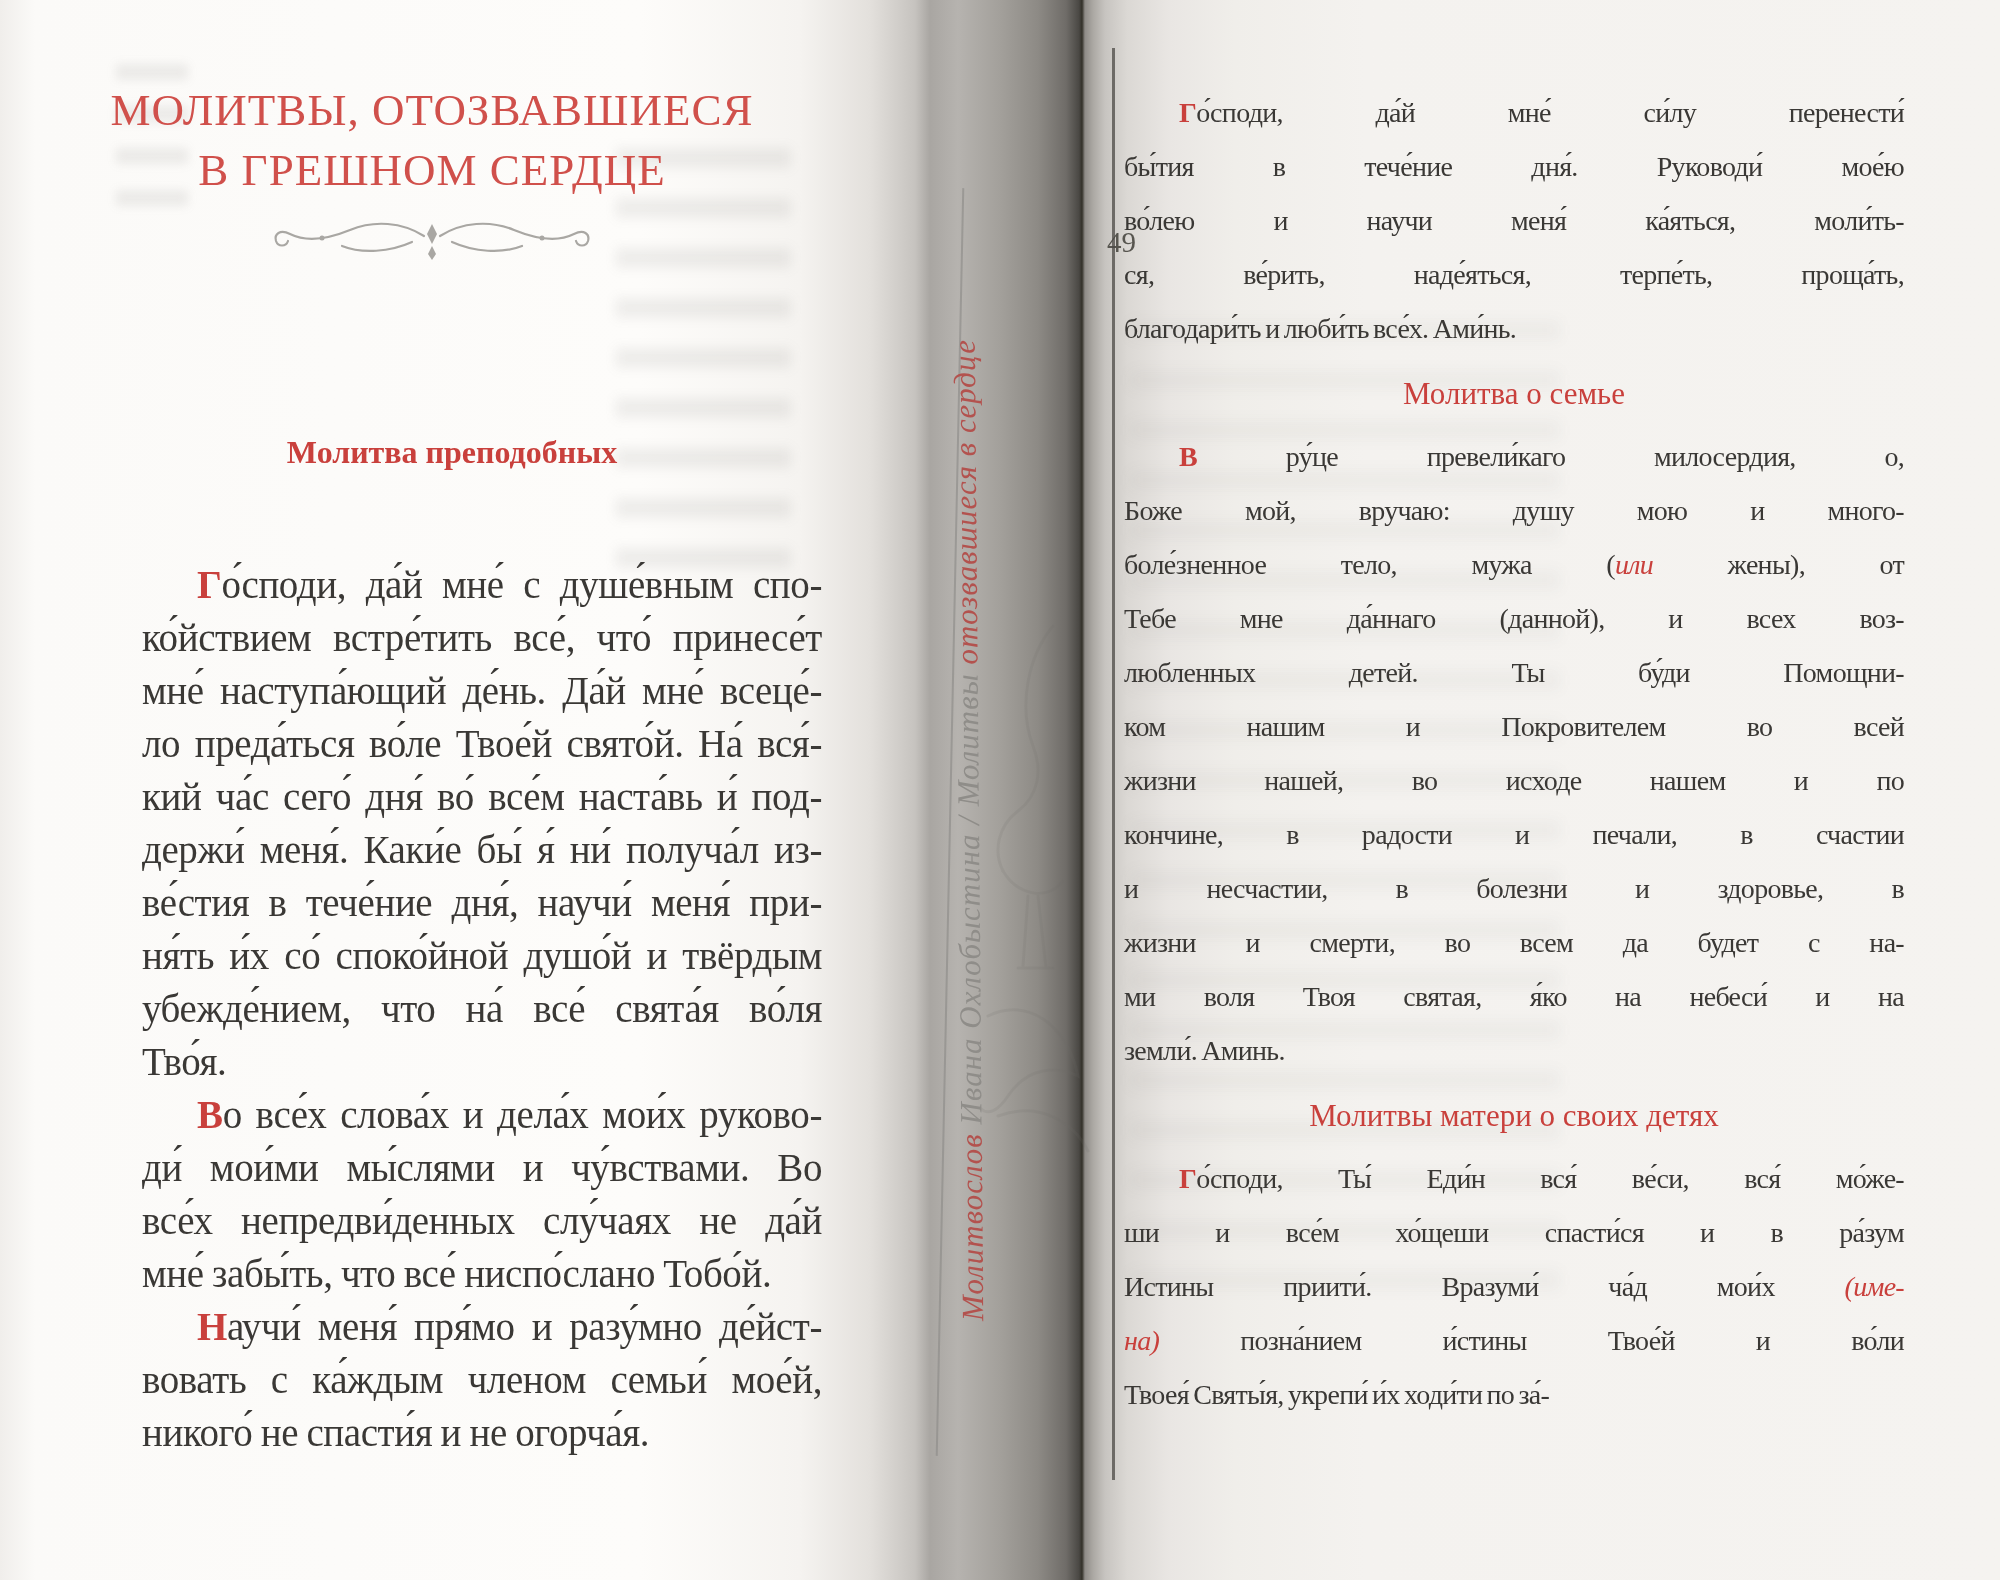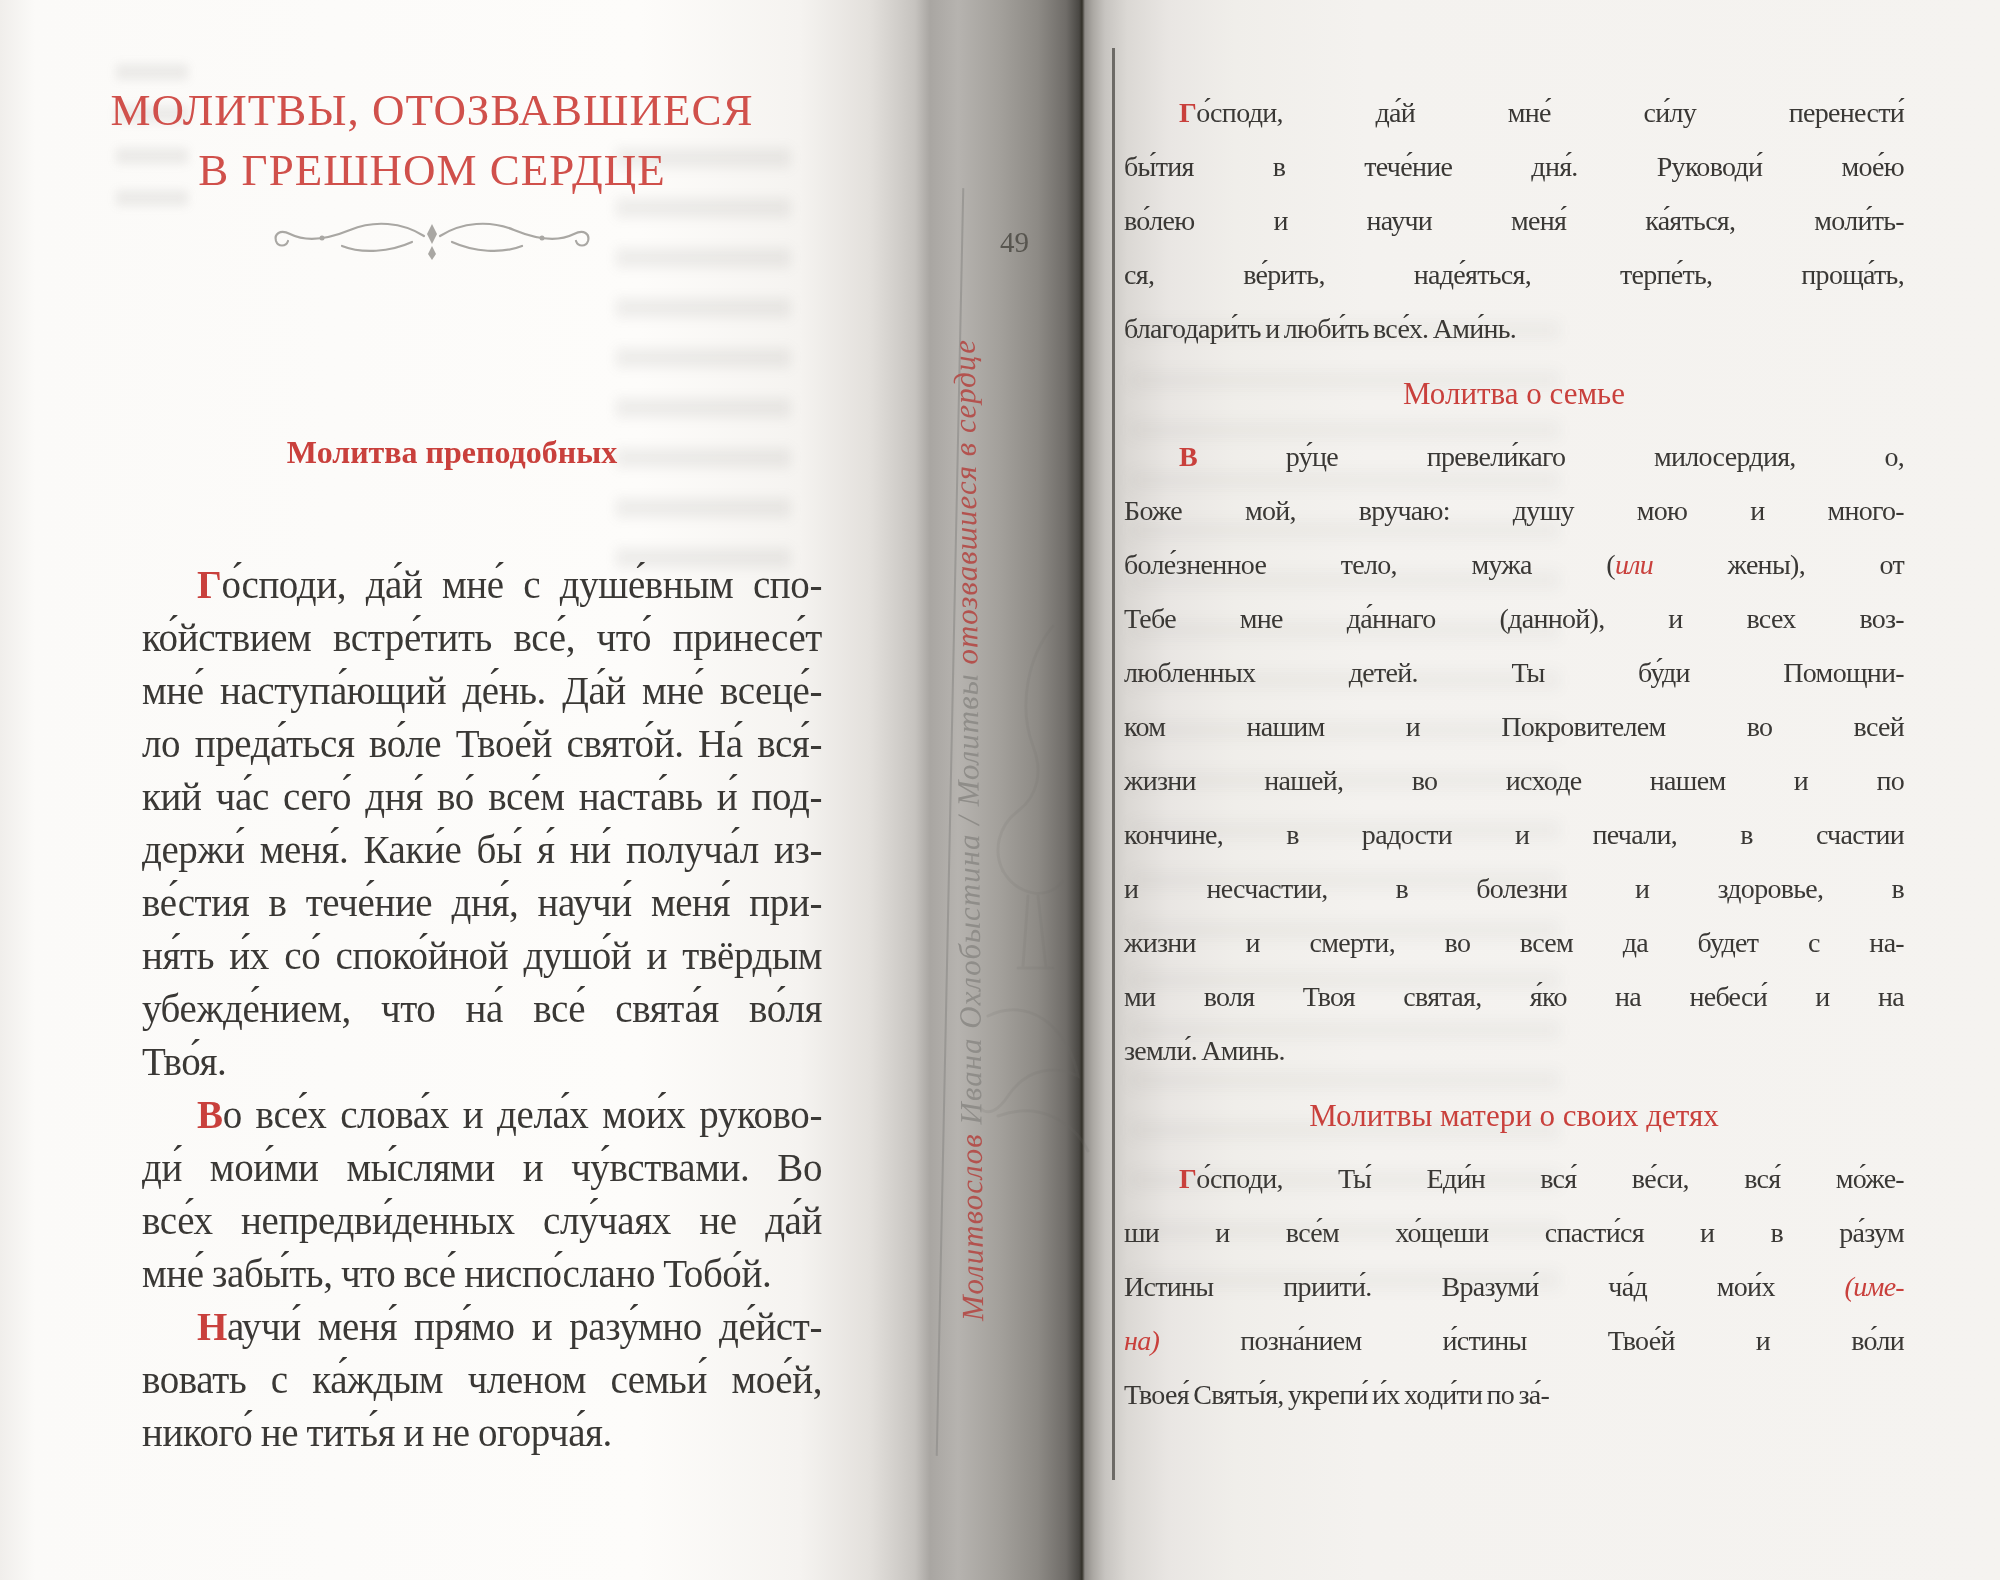--- a/index.html
+++ b/index.html
@@ -39,21 +39,21 @@
   }
   .lp-subtitle{
     position:absolute;left:112px;top:430px;width:680px;text-align:center;
     font-size:32px;line-height:45px;font-weight:bold;
     color:var(--heading-red,#c9403c);
   }
   .lp-body{position:absolute;left:142px;top:558px;width:680px;}
   
   .rp-body{position:absolute;left:1124px;top:86px;width:780px;}
   .page-number{
-    position:absolute;left:1000px;top:226px;width:72px;text-align:left;
+    position:absolute;left:1064px;top:226px;width:72px;text-align:right;
     font-size:29px;color:var(--page-number-gray,#57554f);
   }
   .rule-right{
     position:absolute;left:1112px;top:48px;width:3px;height:1432px;
     background:var(--rule-dark,#4c4a46);opacity:.75;
   }
   .rule-spine{
     position:absolute;left:949px;top:188px;width:2px;height:1268px;
     background:#8e8c89;opacity:.65;transform:rotate(1.2deg);
   }
@@ -159,21 +159,21 @@
     </div>
     <div class="para">
       <div class="line line--first"><span class="initial">В</span>о все́х слова́х и дела́х мои́х руково-</div>
       <div class="line">ди́ мои́ми мы́слями и чу́вствами. Во</div>
       <div class="line">все́х непредви́денных слу́чаях не да́й</div>
       <div class="line line--end">мне́ забы́ть, что все́ ниспо́слано Тобо́й.</div>
     </div>
     <div class="para">
       <div class="line line--first"><span class="initial">Н</span>аучи́ меня́ пря́мо и разу́мно де́йст-</div>
       <div class="line">вовать с ка́ждым членом семьи́ мое́й,</div>
-      <div class="line line--end">никого́ не тить́я и не огорча́я.</div>
+      <div class="line line--end">никого́ не спасти́я и не огорча́я.</div>
     </div>
   </div>
 
 <div class="rule-spine"></div>
 <div class="spine-text" id="spine-text"><span class="sp-red">Молитвослов</span><span class="sp-gray"> Ивана Охлобыстина</span><span class="sp-gray">  /  </span><span class="sp-gray">Молитвы </span><span class="sp-red">отозвавшиеся в сердце</span></div>
 
 <div class="page-number">49</div>
 <div class="rule-right"></div>
 <div class="rp-body" id="right-body">
     <div class="para">

